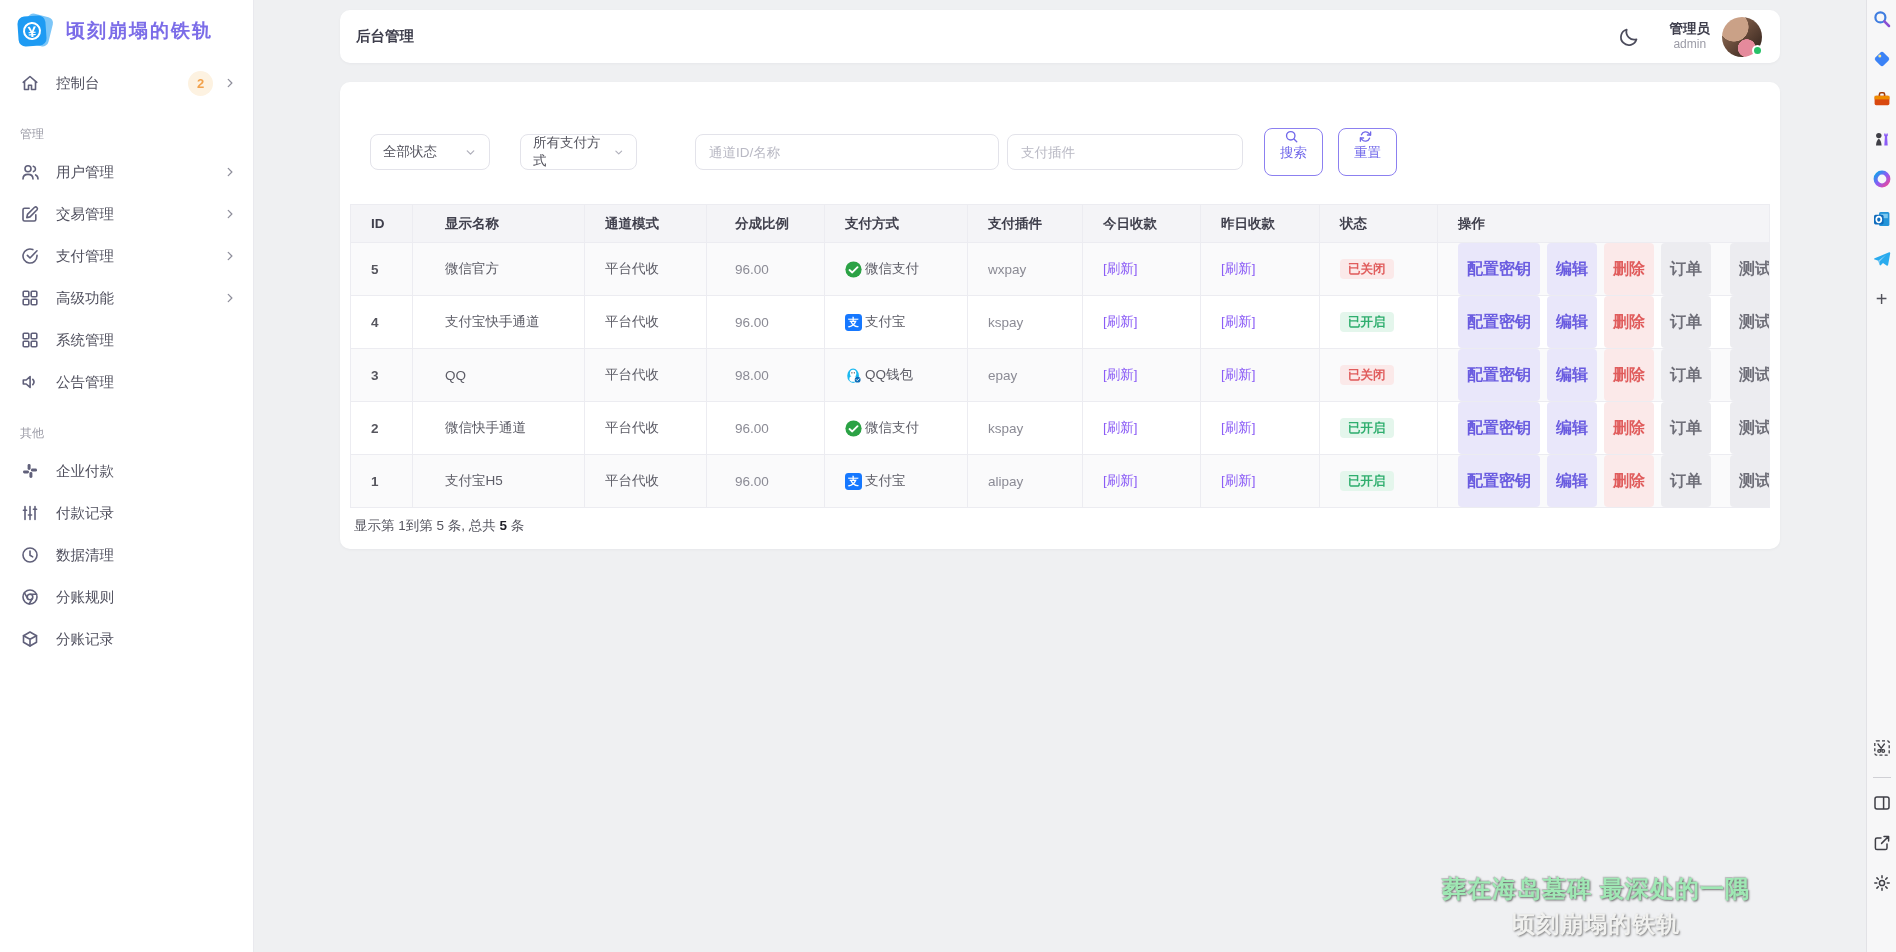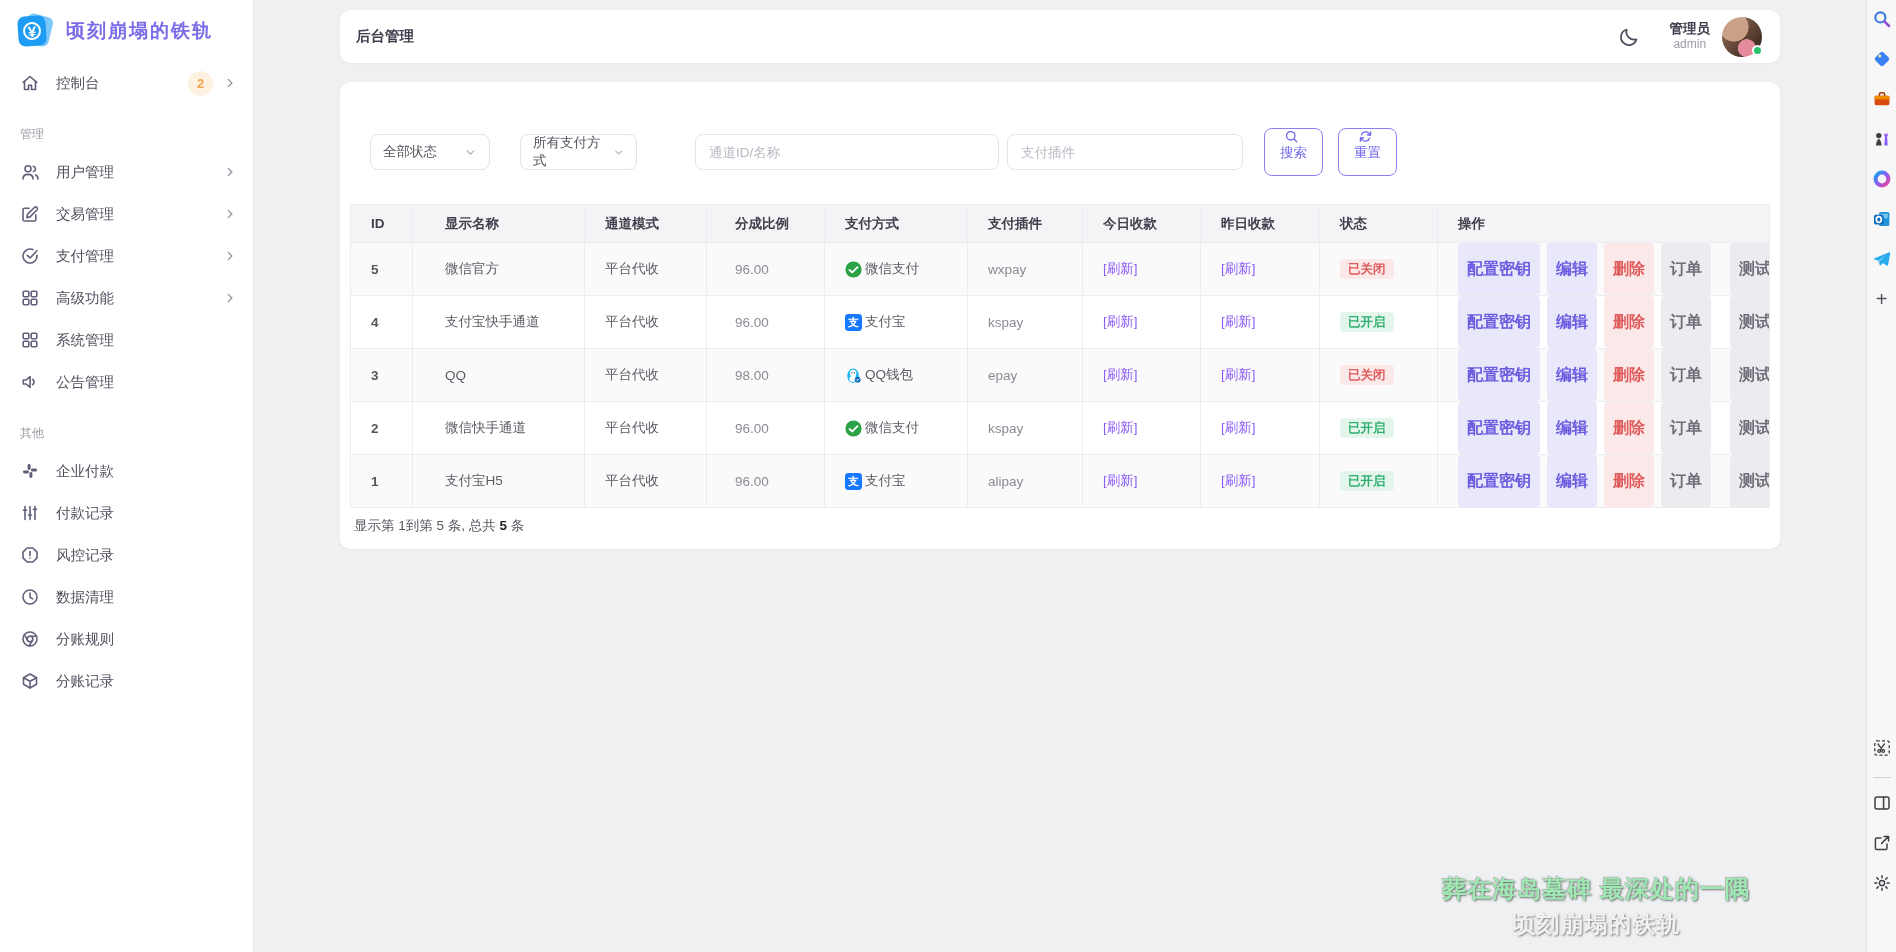--- a/index.html
+++ b/index.html
@@ -224,30 +224,20 @@
           <span class="nav-label">企业付款</span>
         </div>
         <div class="nav-item no-badge">
           <span class="nav-icon">
             <svg viewBox="0 0 20 20" width="100%" height="100%" fill="none" stroke="currentColor" stroke-width="1.6" stroke-linecap="round" stroke-linejoin="round">
               <path d="M5 3.5v13M10 3.5v13M15 3.5v13"></path>
               <path d="M3.4 7.3h3.2M8.4 12h3.2M13.4 6.3h3.2"></path>
             </svg>
           </span>
           <span class="nav-label">付款记录</span>
-        </div>
-        <div class="nav-item no-badge">
-          <span class="nav-icon">
-            <svg viewBox="0 0 20 20" width="100%" height="100%" fill="none" stroke="currentColor" stroke-width="1.6" stroke-linecap="round" stroke-linejoin="round">
-              <path d="M7.1 3h5.8L17 7.1v5.8L12.9 17H7.1L3 12.9V7.1L7.1 3Z"></path>
-              <path d="M10 6.6v4"></path>
-              <path d="M10 13.2h.01"></path>
-            </svg>
-          </span>
-          <span class="nav-label">风控记录</span>
         </div>
         <div class="nav-item no-badge">
           <span class="nav-icon">
             <svg viewBox="0 0 20 20" width="100%" height="100%" fill="none" stroke="currentColor" stroke-width="1.6" stroke-linecap="round" stroke-linejoin="round">
               <circle cx="10" cy="10" r="7"></circle>
               <path d="M10 6v4.3l2.7 1.6"></path>
             </svg>
           </span>
           <span class="nav-label">数据清理</span>
         </div>

